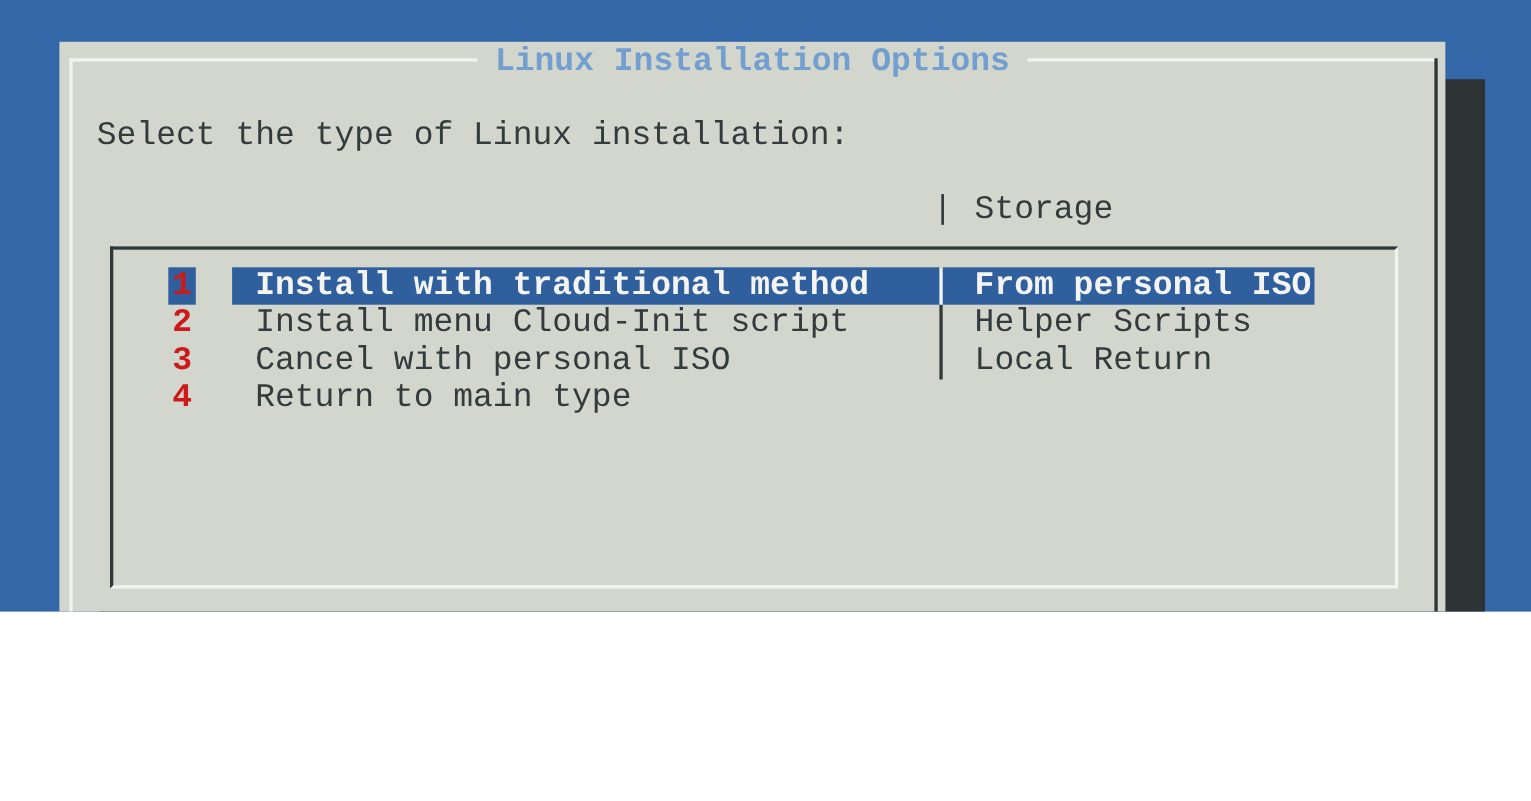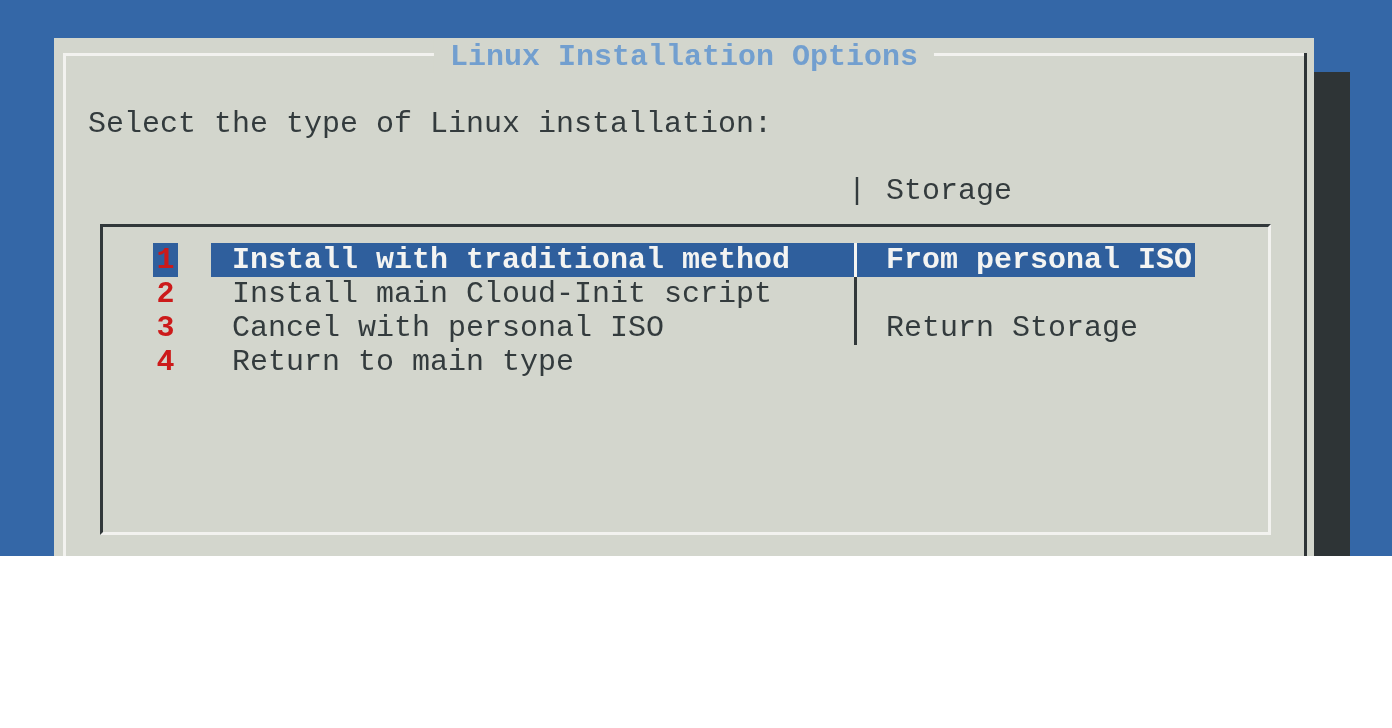--- a/index.html
+++ b/index.html
@@ -100,26 +100,27 @@
     <div class="listbox"></div>
 
     <div class="menu-row row-0 selected">
       <div class="bar"></div>
       <span class="tag">1</span>
       <span class="desc">Install with traditional method</span>
       <span class="src">From personal ISO</span>
     </div>
     <div class="menu-row row-1">
       <span class="tag">2</span>
-      <span class="desc">Install main Cloud-Init script</span>
+      <span class="desc">Install menu Cloud-Init script</span>
+      <span class="src">Helper Scripts</span>
     </div>
     <div class="menu-row row-2">
       <span class="tag">3</span>
       <span class="desc">Cancel with personal ISO</span>
-      <span class="src">Return Storage</span>
+      <span class="src">Local Return</span>
     </div>
     <div class="menu-row row-3">
       <span class="tag">4</span>
       <span class="desc">Return to main type</span>
       <span class="src"></span>
     </div>
 
     <div class="colline-dark"></div>
     <div class="colline-light"></div>
 

